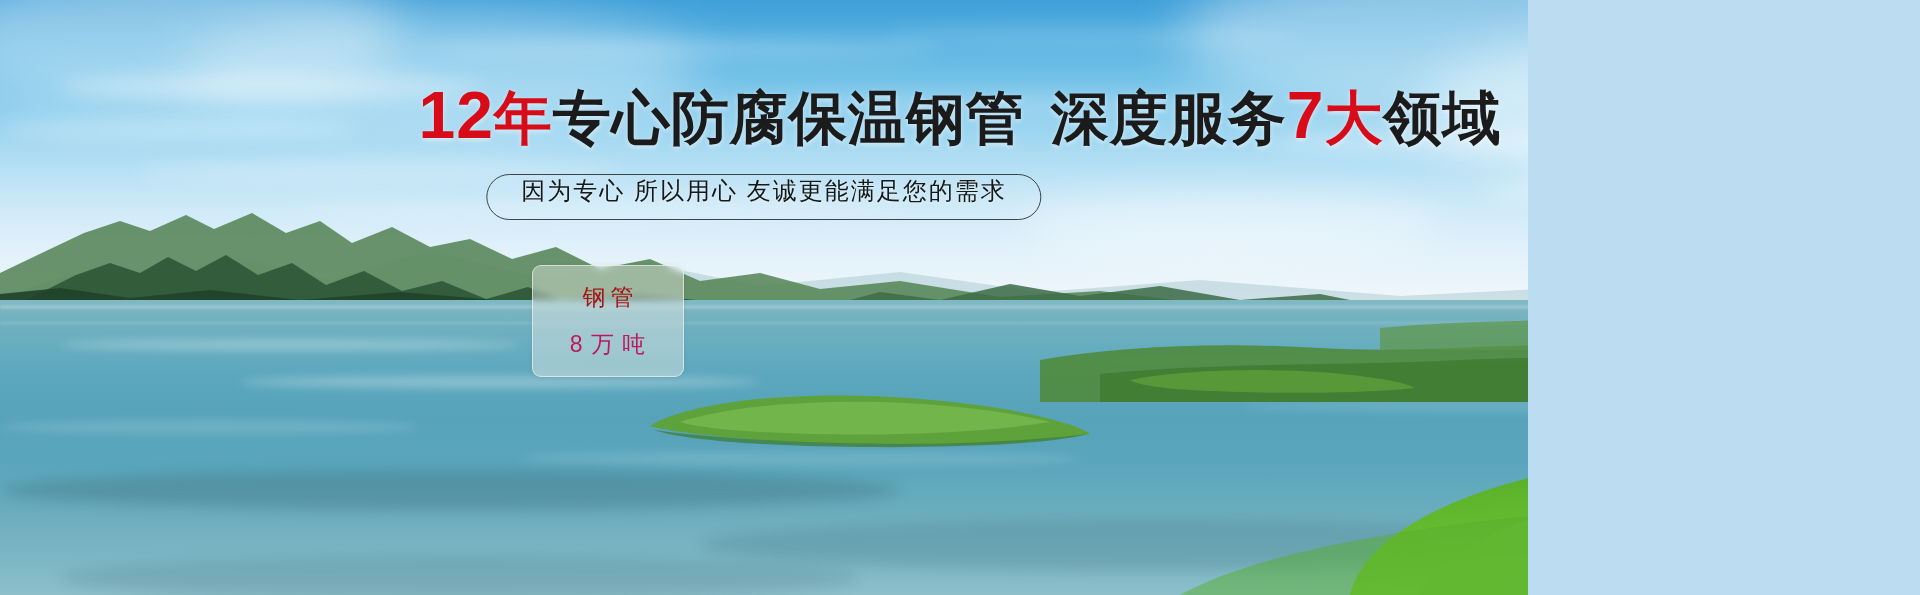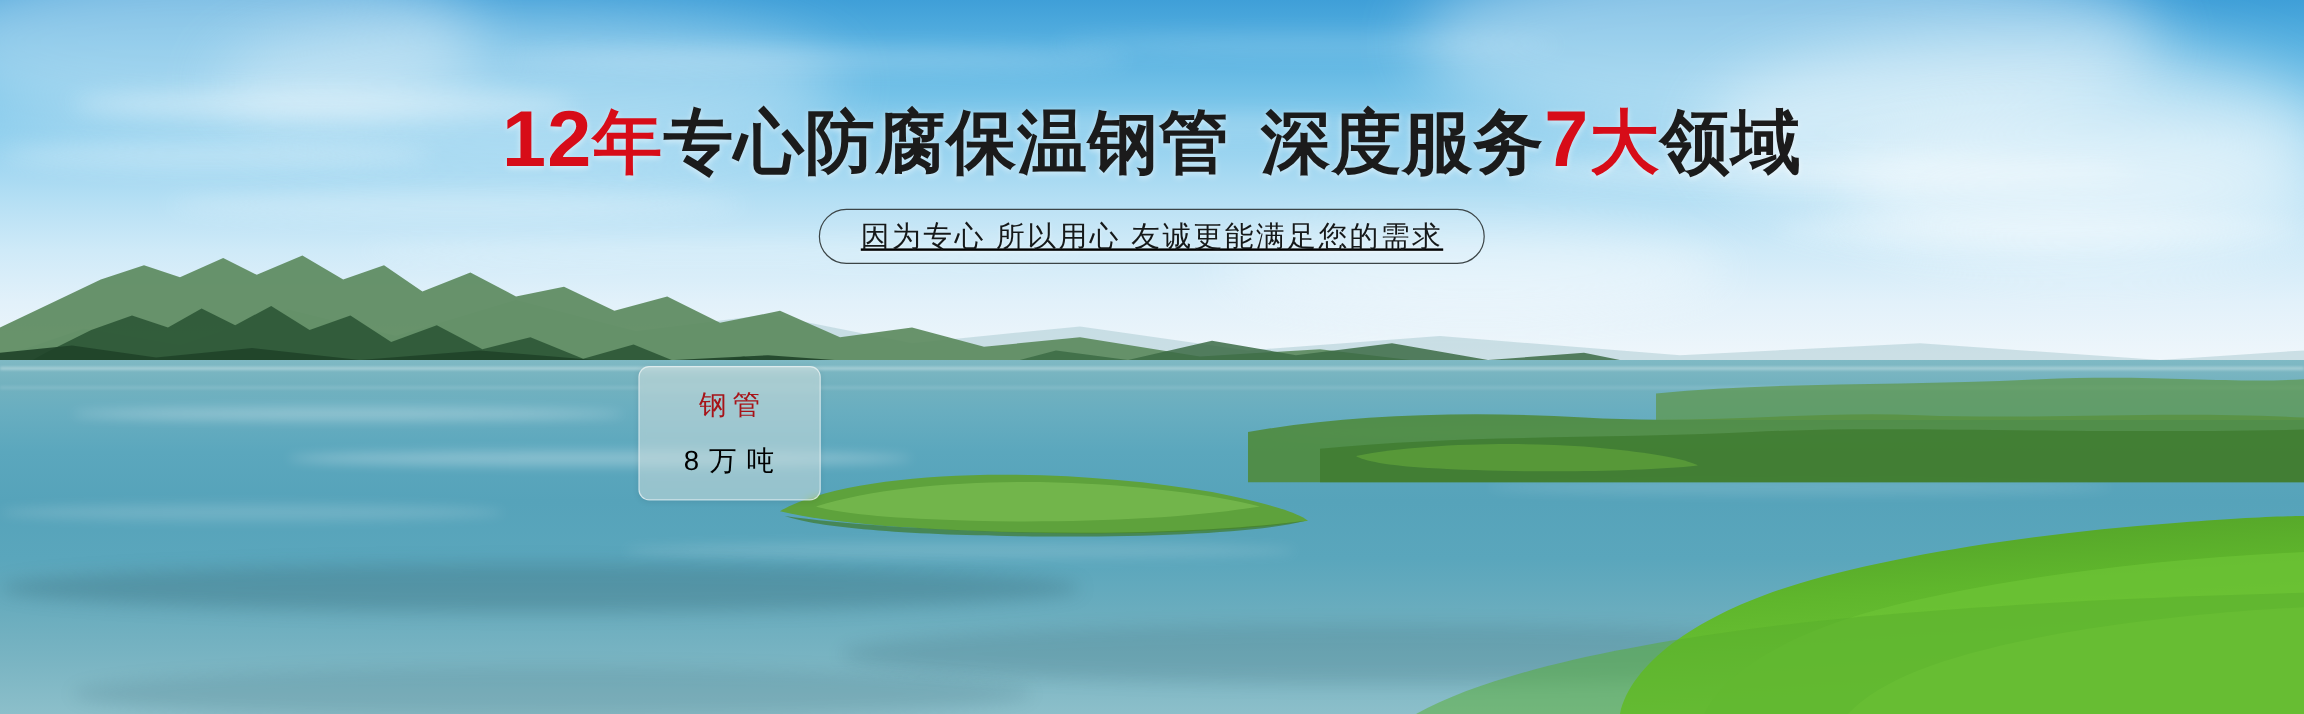--- a/index.html
+++ b/index.html
@@ -2,21 +2,21 @@
 <html lang="zh"><head>
 <meta charset="utf-8">
 <style>
   html,body{margin:0;padding:0;}
   body{
     width:1920px;height:595px;overflow:hidden;
     font-family:"Liberation Sans","DejaVu Sans",sans-serif;
     background:#bcdcf2;
   }
   #banner{
-    position:relative;width:1920px;height:595px;overflow:hidden;
+    position:relative;width:1528px;height:595px;overflow:hidden;
   }
 
   
   .sky{
     position:absolute;left:0;top:0;width:1920px;height:360px;
     background:
       linear-gradient(to bottom,
         #3f9fd8 0%,
         #56b0e0 10%,
         #74c2e8 22%,
@@ -82,25 +82,24 @@
     text-shadow:0 2px 5px rgba(255,255,255,0.55);
   }
   #headline .red{color:#d70c18;}
   #headline .dark{color:#1b1b1b;}
   #headline .num{font-size:66px;}
   #headline .gap{display:inline-block;width:26px;}
 
   #subtitle-pill{
     position:absolute;left:50%;top:174px;transform:translateX(-50%);
     height:46px;padding:0 34px;
-    display:flex;align-items:center;justify-content:center;
+    display:flex;align-items:flex-start;justify-content:center;
     border:1.6px solid #3b4446;border-radius:26px;
     background:rgba(255,255,255,0.06);
     box-sizing:border-box;
-    text-decoration:underline;
   }
   #subtitle-pill .txt{
     font-size:24px;color:#15191a;letter-spacing:2px;
     white-space:nowrap;
     text-shadow:0 1px 3px rgba(255,255,255,0.5);
   }
 
   
   #cards{
     position:absolute;left:532px;top:265px;
@@ -109,28 +108,27 @@
   .card{
     width:152px;height:112px;
     border-radius:9px;
     background:rgba(228,232,228,0.45);
     border:1px solid rgba(255,255,255,0.55);
     backdrop-filter:blur(3px);
     display:flex;flex-direction:column;
     align-items:center;justify-content:center;
     box-sizing:border-box;
     box-shadow:0 1px 5px rgba(0,0,0,0.08);
-    margin-top:40px;
   }
   .card .label{
     font-size:23px;color:#a71318;letter-spacing:5px;
     margin-bottom:16px;text-indent:5px;
   }
   .card .value{
-    font-size:23px;color:#000000;letter-spacing:1px;
+    font-size:23px;color:#be185d;letter-spacing:1px;
     display:flex;align-items:flex-end;
   }
   .card .value sup{font-size:13px;line-height:0;position:relative;top:-7px;}
 </style>
 </head>
 <body>
 
 <div id="banner">
 
   <div class="sky"></div>

